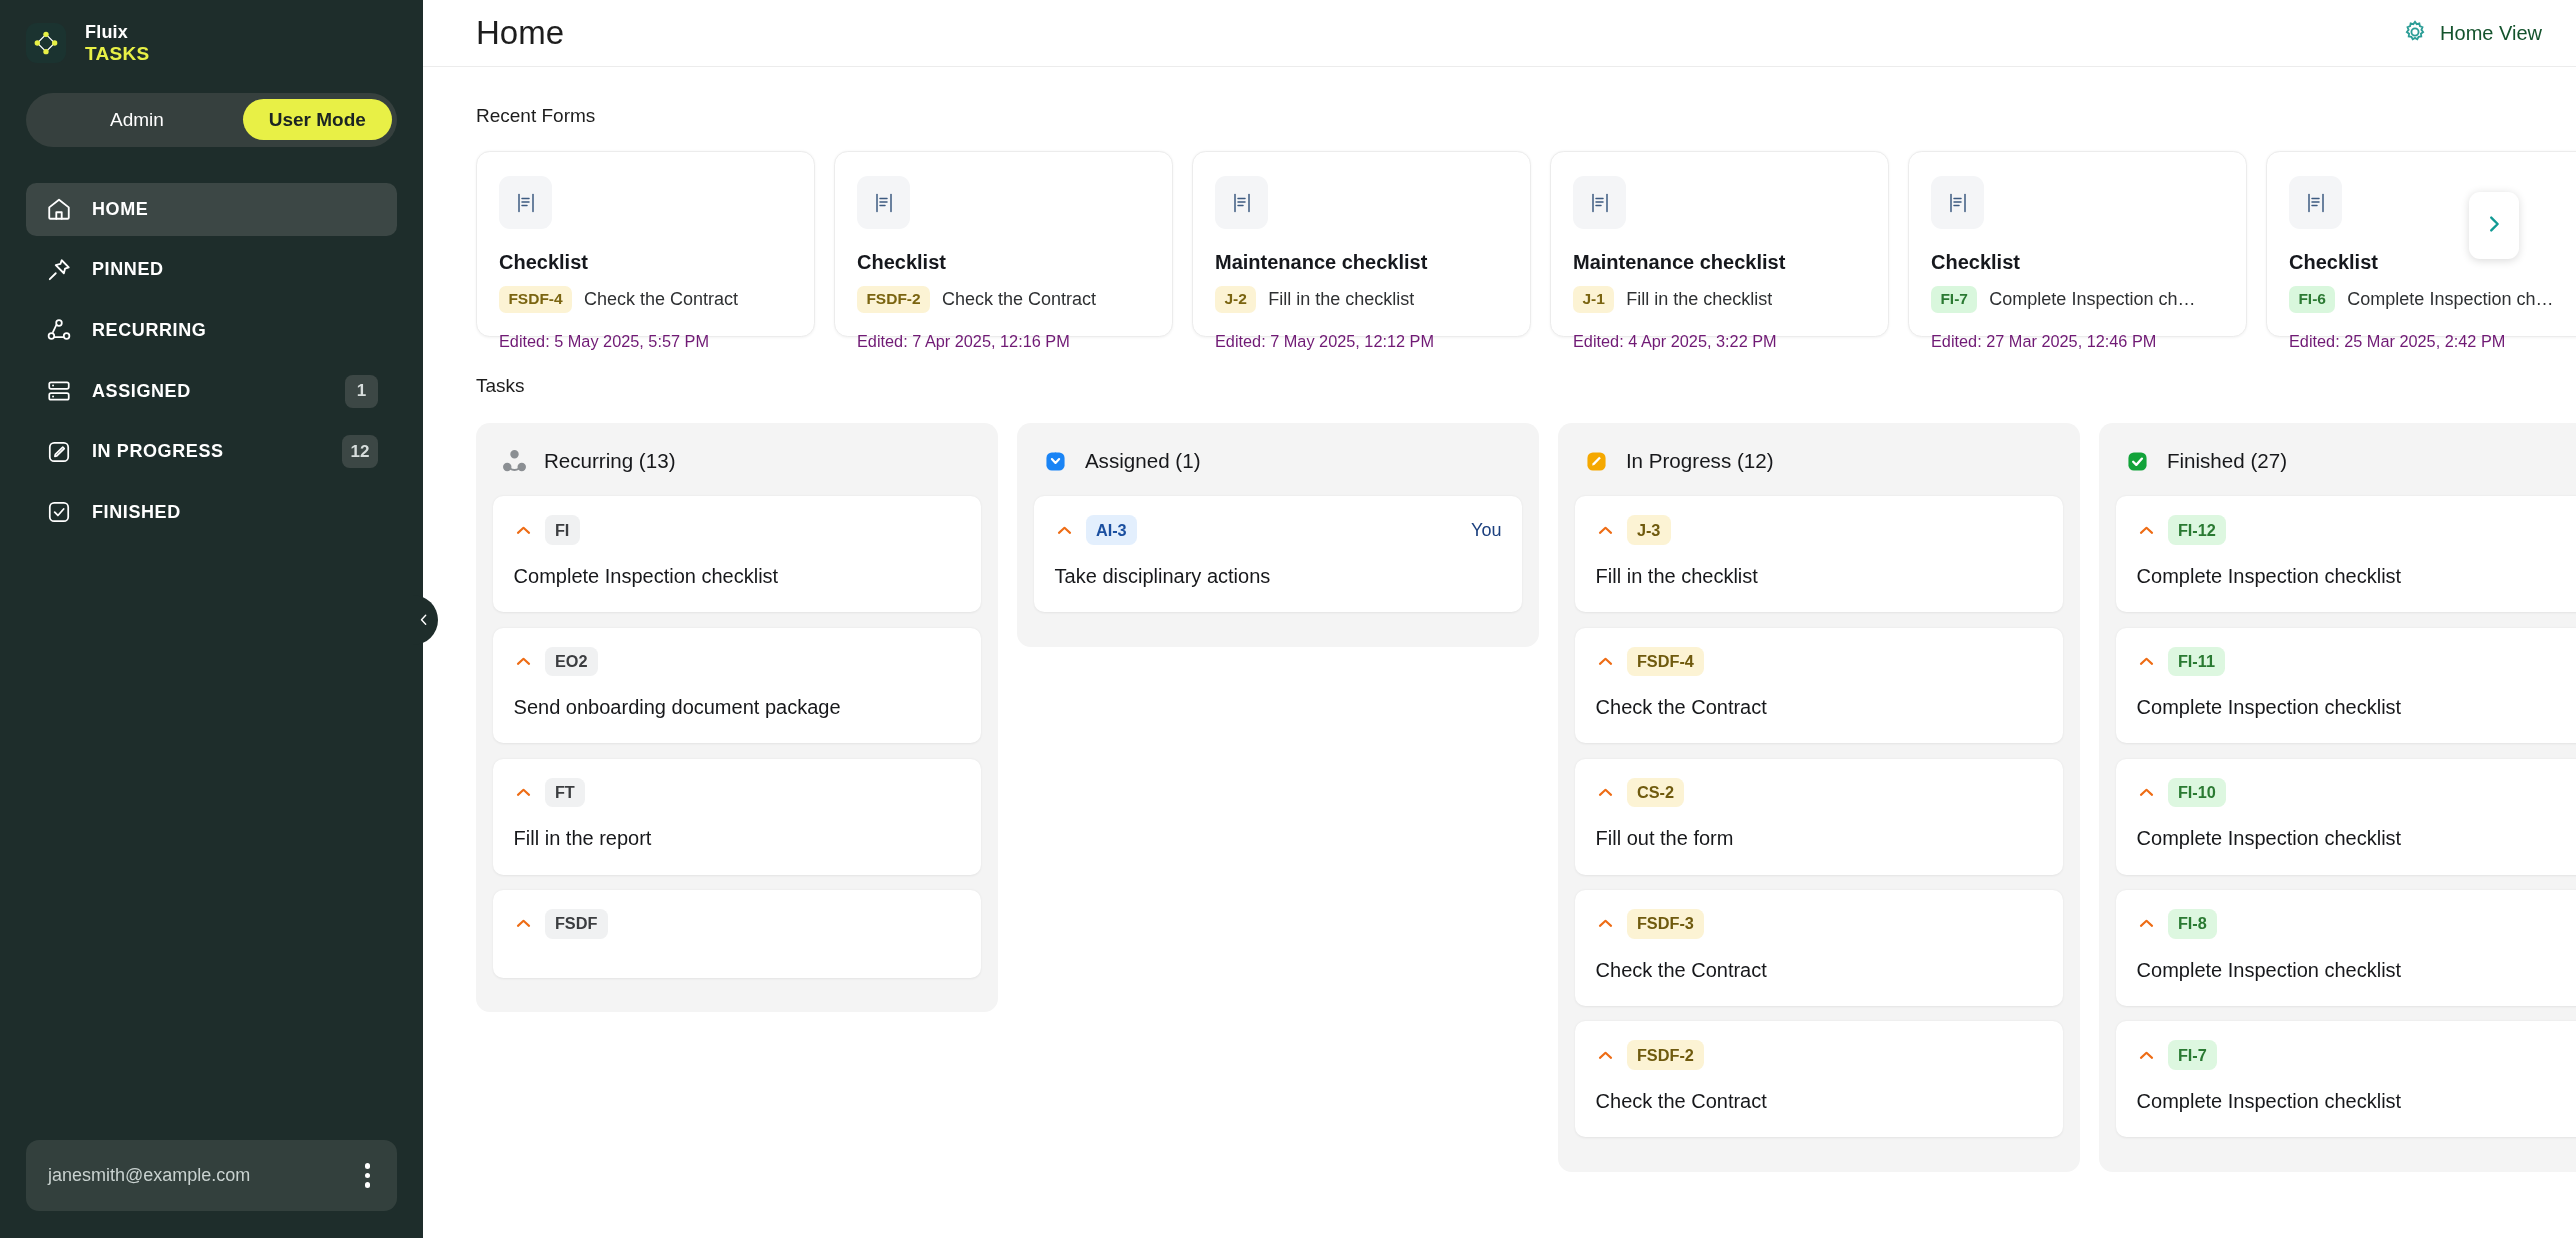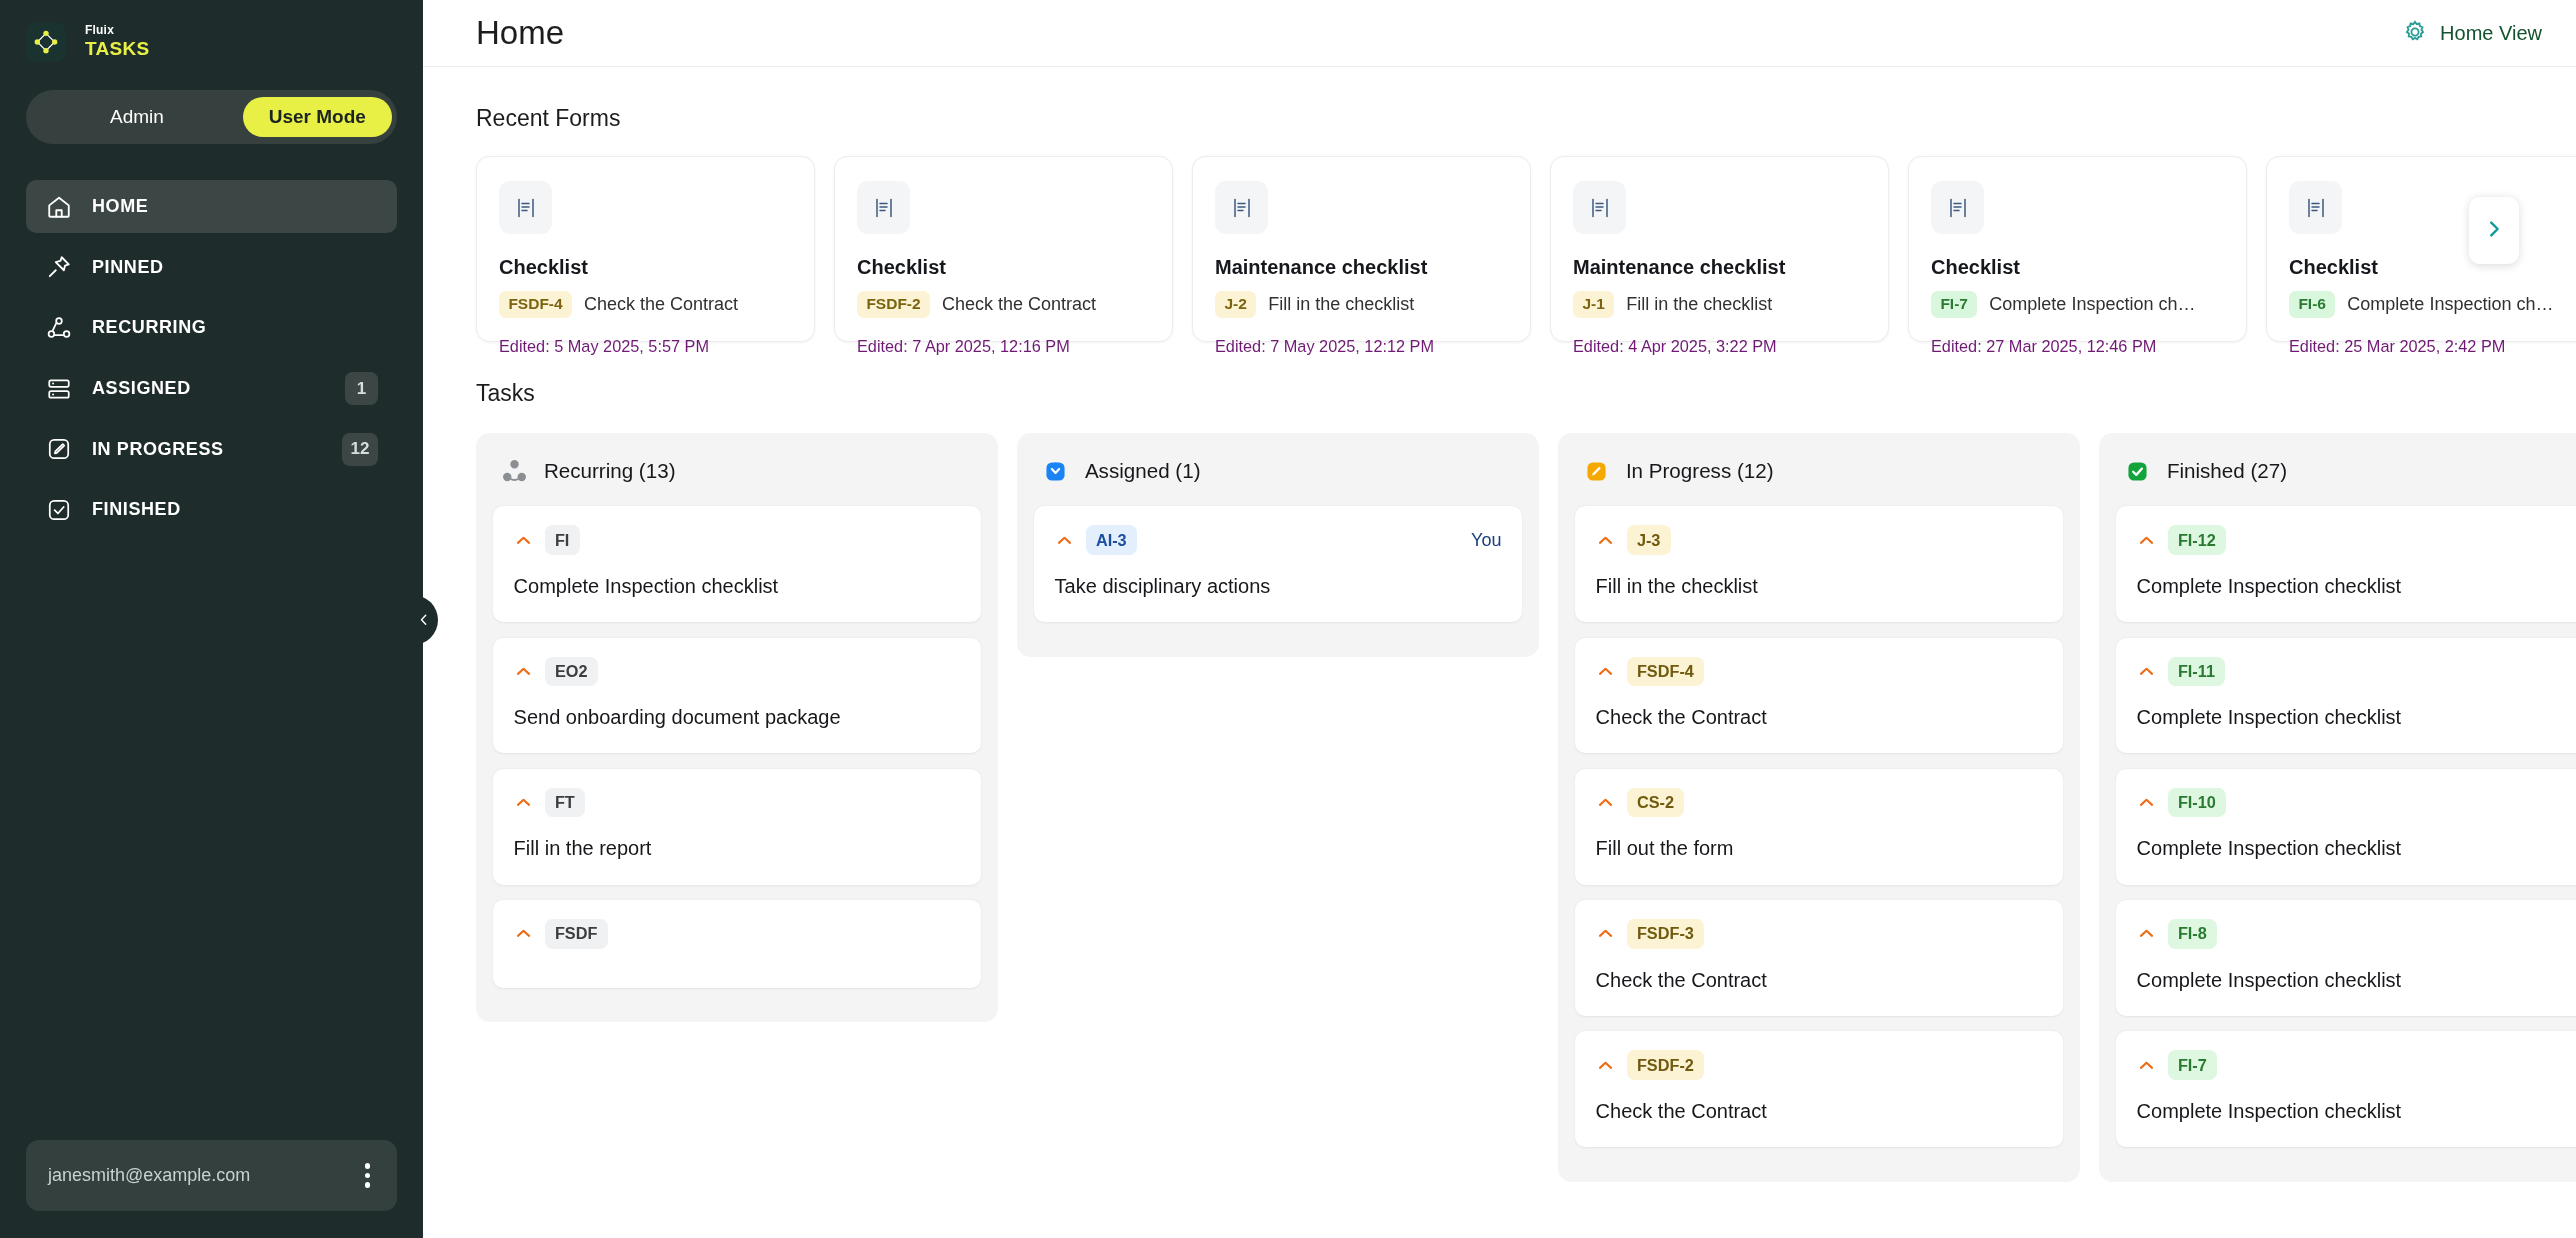--- a/index.html
+++ b/index.html
@@ -19,21 +19,21 @@
     position: relative;
     display: flex; flex-direction: column;
   }
   .brand { display: flex; align-items: center; gap: 19px; padding: 22px 0 0 26px; }
   .brand-logo {
     width: 40px; height: 40px; border-radius: 11px;
     background: #1b3330; display: flex; align-items: center; justify-content: center;
     flex: 0 0 40px;
   }
   .brand-text { display: flex; flex-direction: column; line-height: 1.15; }
-  .brand-name { color: #ffffff; font-size: 12px; font-weight: 700; letter-spacing: 0.2px; }
+  .brand-name { color: #ffffff; font-size: 18px; font-weight: 700; letter-spacing: 0.2px; }
   .brand-sub { color: #e8f046; font-size: 19px; font-weight: 700; letter-spacing: 0.3px; }
 
   .mode-toggle {
     margin: 28px 26px 0 26px;
     height: 54px; border-radius: 28px;
     background: #36403e;
     display: flex; align-items: center; justify-content: space-between;
     padding: 5.2px;
   }
   .mode-admin {
@@ -94,21 +94,21 @@
   .topbar {
     height: 67px; border-bottom: 0.9px solid #ececec;
     display: flex; align-items: center; justify-content: space-between;
     padding: 0 34px 0 53px;
   }
   .page-title { font-size: 33px; font-weight: 400; color: #1d1d1d; }
   .home-view { display: flex; align-items: center; gap: 12px; cursor: pointer; }
   .home-view-label { font-size: 20px; color: #14532d; }
 
   .section-title {
-    font-size: 23px; font-weight: 400; color: #1d1d1d;
+    font-size: 19px; font-weight: 400; color: #1d1d1d;
     padding: 38px 0 0 53px;
   }
 
   
   .carousel { position: relative; margin-top: 24px; padding-left: 53px; }
   .carousel-track { display: flex; gap: 19px; }
   .form-card {
     flex: 0 0 339px; width: 339px; height: 186px;
     background: #ffffff; border: 0.9px solid #ececec; border-radius: 13.7px;
     box-shadow: 0 0.9px 2.6px rgba(0,0,0,.05);

